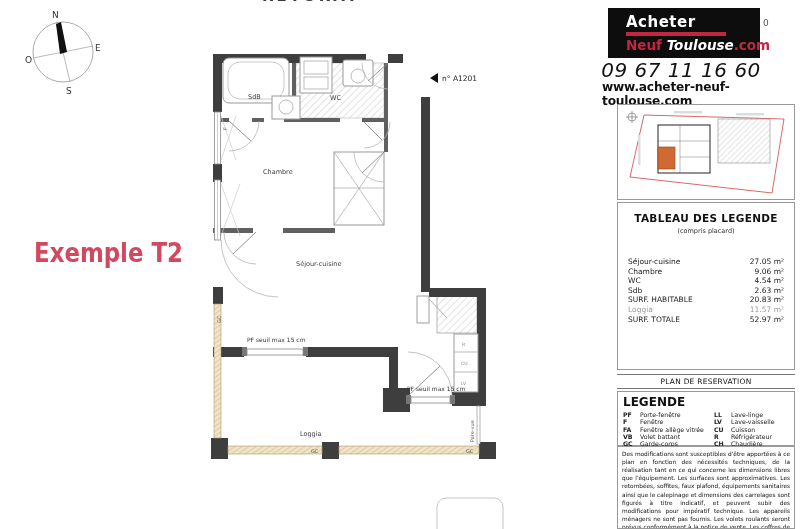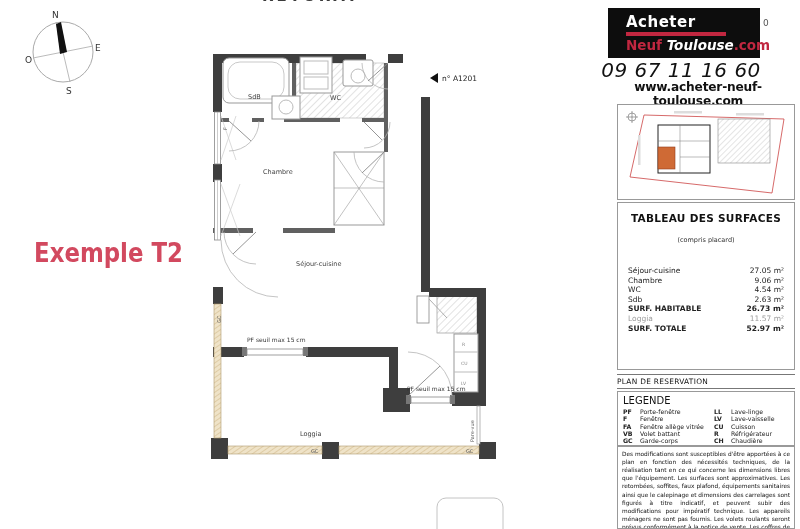--- a/index.html
+++ b/index.html
@@ -21,36 +21,36 @@
   .logo-box{position:absolute;left:608px;top:8px;width:152px;height:50px;background:#0d0d0d;
     display:flex;align-items:center;padding:0;}
   .logo-right{flex:1;display:flex;flex-direction:column;align-items:flex-start;margin-left:18px;}
   .logo-l1{color:#fff;font-weight:bold;font-size:15px;letter-spacing:.5px;line-height:15px;}
   .logo-bar{width:100px;height:4px;background:#c12740;margin:2px 0;}
   .logo-l2{font-weight:bold;font-size:13.5px;line-height:14px;white-space:nowrap;}
   .logo-l2 .red{color:#c12740;} .logo-l2 .white{color:#fff;font-style:italic;}
   .phone{position:absolute;left:600px;top:58px;width:162px;text-align:center;
     font-size:20px;font-weight:normal;font-style:italic;letter-spacing:.5px;color:#111;}
   .website{position:absolute;left:602px;top:80px;width:192px;font-size:12.2px;
-    font-weight:bold;color:#111;letter-spacing:-0.2px;text-align:center;}
+    font-weight:bold;color:#111;letter-spacing:-0.2px;}
   .batiment-clip{position:absolute;left:617px;top:93px;width:178px;height:6px;overflow:hidden;text-align:center;}
 
   .box{position:absolute;border:1px solid #999;background:#fff;box-sizing:border-box;}
   .siteplan{left:617px;top:104px;width:178px;height:96px;}
   .tableau{left:617px;top:202px;width:178px;height:168px;}
   .tbl-title{margin-top:9px;text-align:center;font-size:10.5px;font-weight:bold;letter-spacing:.3px;color:#111;}
-  .tbl-sub{text-align:center;font-size:6.5px;color:#333;margin-top:12px;}
+  .tbl-sub{text-align:center;font-size:6.5px;color:#333;margin-top:3px;}
   .tbl-rows{margin:22px 10px 0 10px;}
   .trow{display:flex;justify-content:space-between;font-size:7.5px;line-height:9.6px;color:#222;}
-  .trow.bold{font-weight:bold;}
+  .trow.bold{font-weight:normal;}
   .trow.muted{color:#9a9a9a;}
   .resa{left:617px;top:374px;width:178px;height:15px;border-top:1px solid #777;border-bottom:1px solid #777;
-    position:absolute;box-sizing:border-box;font-size:7.4px;line-height:14px;color:#111;letter-spacing:.3px;background:#fff;}
+    position:absolute;box-sizing:border-box;text-align:center;font-size:7.4px;line-height:14px;color:#111;letter-spacing:.3px;background:#fff;}
   .legend{left:617px;top:391px;width:178px;height:55px;padding:3px 5px;}
-  .leg-title{font-size:10px;font-weight:normal;margin-bottom:2px;color:#111;}
+  .leg-title{font-size:12px;font-weight:bold;margin-bottom:2px;color:#111;}
   .leg-row{display:flex;font-size:6.2px;line-height:7.3px;color:#222;}
   .leg-abbr{width:17px;font-weight:bold;}
   .leg-lab1{width:74px;}
   .leg-abbr2{width:17px;font-weight:bold;}
   .leg-lab2{flex:1;}
   .icon-elec{display:inline-block;width:14px;height:5px;border:1px solid #888;background:#efe3c8;
     background-image:repeating-linear-gradient(90deg,#b59b63 0 1px,transparent 1px 4px);vertical-align:middle;}
   .icon-soff{display:inline-block;width:14px;height:6px;border:1px solid #888;
     background-image:repeating-linear-gradient(45deg,#bbb 0 1px,transparent 1px 3.5px);vertical-align:middle;}
   .fineprint{left:617px;top:446px;width:178px;height:83px;padding:3px 4px;overflow:hidden;}
@@ -277,42 +277,42 @@
         <line x1="62" y1="52" x2="92" y2="52" stroke="#777" stroke-width="0.5"></line>
         <rect x="40" y="42" width="17" height="22" fill="#cf6a35" stroke="#943c1c" stroke-width="0.6"></rect>
       </g>
       <rect x="56" y="6" width="28" height="2.5" fill="#ddd"></rect>
       <rect x="118" y="8" width="28" height="2.5" fill="#ddd"></rect>
       <rect x="20" y="30" width="2.5" height="30" fill="#ddd"></rect>
     </svg>
   </div>
 
   <div class="box tableau">
-    <div class="tbl-title">TABLEAU DES SURFACES</div>
+    <div class="tbl-title">TABLEAU DES LEGENDE</div>
     <div class="tbl-sub">(compris placard)</div>
     <div class="tbl-rows">
       <div class="trow">
           <span>Séjour-cuisine</span>
           <span>27.05 m²</span>
         </div>
       <div class="trow">
           <span>Chambre</span>
           <span>9.06 m²</span>
         </div>
       <div class="trow">
           <span>WC</span>
           <span>4.54 m²</span>
         </div>
       <div class="trow">
           <span>Sdb</span>
           <span>2.63 m²</span>
         </div>
       <div class="trow bold">
           <span>SURF. HABITABLE</span>
-          <span>26.73 m²</span>
+          <span>20.83 m²</span>
         </div>
       <div class="trow muted">
           <span>Loggia</span>
           <span>11.57 m²</span>
         </div>
       <div class="trow bold">
           <span>SURF. TOTALE</span>
           <span>52.97 m²</span>
         </div>
     </div>

